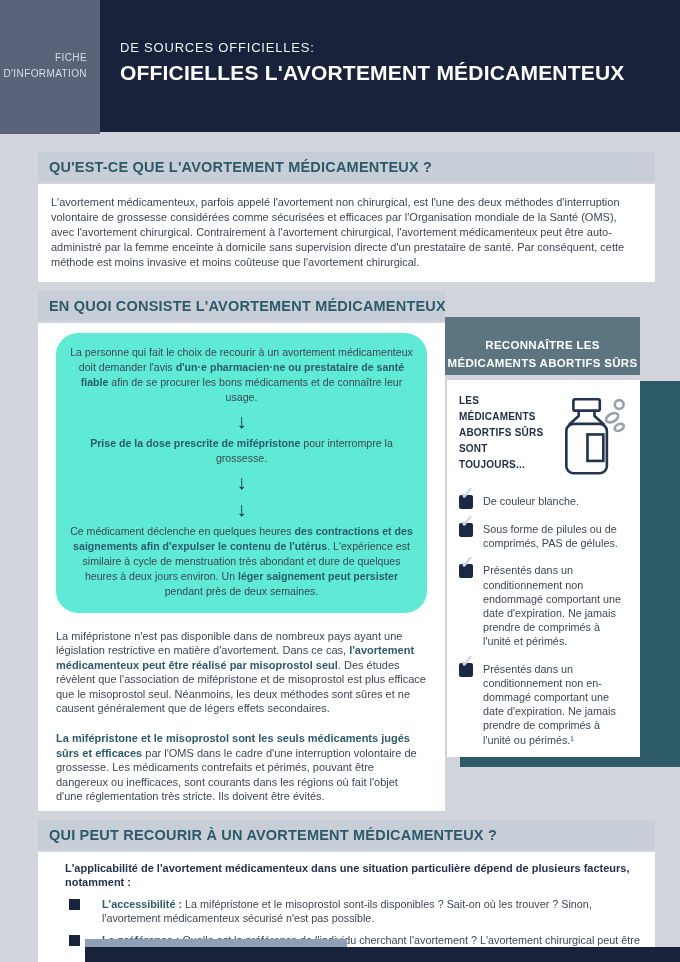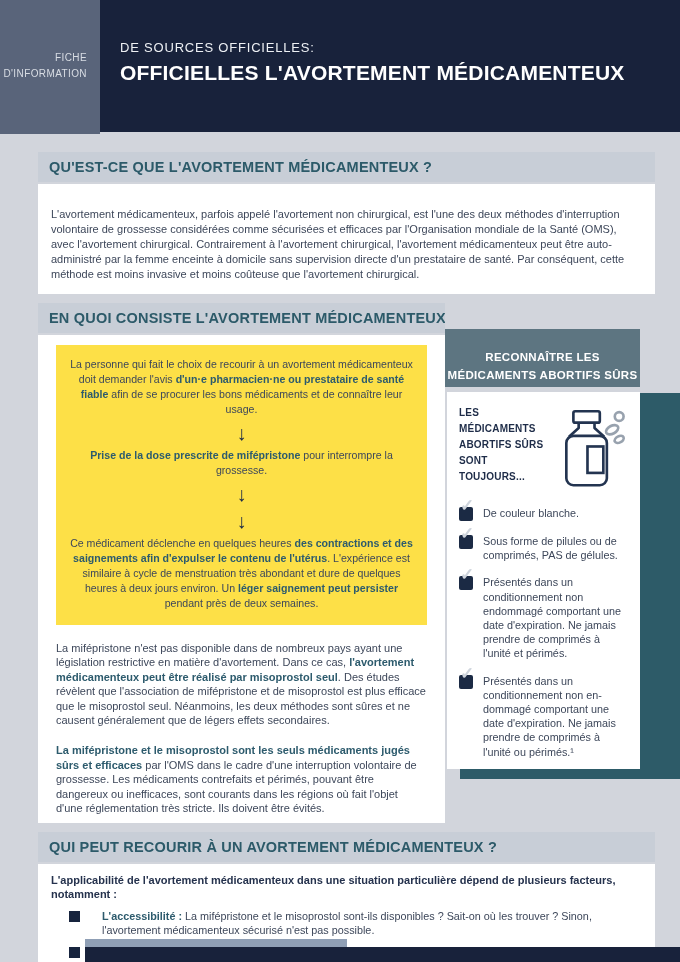--- a/index.html
+++ b/index.html
@@ -23,50 +23,50 @@
   .content { position:absolute; left:38px; top:152px; width:617px; }
   .sec-title {
     height:30px; line-height:30px; background:#c8ced7; color:#2c5a69;
     font-size:14.5px; font-weight:800; letter-spacing:.2px; padding-left:11px;
     white-space:nowrap; overflow:hidden;
   }
   .card { background:#ffffff; margin-top:2px; }
   .teal-b { color:#2d5b6d; font-weight:700; }
   .navy-b { color:#25324d; font-weight:700; }
   
-  .card-s1 { padding:23px 14px 12px 13px; font-size:11px; line-height:15px; }
+  .card-s1 { padding:11px 14px 12px 13px; font-size:11px; line-height:15px; }
   
   .s2 { position:relative; margin-top:9px; }
   .s2-left { width:407px; }
   .s2 .sec-title { width:407px; }
   .panel { background:#ffffff; margin-top:2px; padding:10px 18px 8px 18px; min-height:438px; }
   .flow {
-    background:#fde047; padding:12px 14px 14px 14px; text-align:center;
-    font-size:10.6px; line-height:15px; color:#3d475a;
+    background:#5eead4; padding:12px 14px 14px 14px; text-align:center;
+    font-size:10.6px; line-height:15px; color:#3d475a;border-radius:22px;
   }
   .arrow { font-size:20px; font-weight:800; color:#1b2a47; line-height:22px; margin:5px 0 4px 0; text-align:center; }
   .para { font-size:11px; line-height:14.4px; margin-top:16px; }
   
   .side-head {
     position:absolute; left:407px; top:26px; width:195px; height:58px; background:#5d7581;
     color:#ffffff; text-align:center; font-size:11.5px; font-weight:600; letter-spacing:.3px;
     line-height:18px; padding-top:19px;
   }
   .side-teal { position:absolute; left:422px; top:90px; width:220px; height:386px; background:#2d5b68; }
   .side-card { position:absolute; left:409px; top:89px; width:193px; height:377px; background:#ffffff; padding:13px 12px 10px 12px; }
   .lead-row { display:flex; justify-content:space-between; }
   .side-lead { width:94px; font-size:10px; font-weight:800; color:#1e2c48; line-height:16px; letter-spacing:.2px; }
   .bottle { margin-top:2px; flex:none; }
   .chk-item { display:flex; gap:10px; margin-top:13px; font-size:10.8px; line-height:14.2px; color:#3d475a; }
   .cb { position:relative; flex:none; width:14px; height:14px; background:#1b2a44; border-radius:2px; margin-top:1px; }
   .cb .tick { position:absolute; left:1px; top:-8px; font-size:17px; font-weight:700; color:#cfd5dd; }
   
   .s3 { margin-top:9px; }
   .card-s3 { padding:9px 14px 12px 13px; }
-  .s3-intro { font-size:11px; line-height:14px; }
+  .s3-intro { font-size:11px; line-height:14px;margin-left:14px; }
   .bullet { display:flex; gap:22px; margin:8px 0 0 18px; }
   .sq { flex:none; width:11px; height:11px; background:#17243e; margin-top:2px; }
   .btext { font-size:10.8px; line-height:14px; }
   
   .foot-slate { position:absolute; left:85px; bottom:8px; width:262px; height:15px; background:#8f9fb5; }
   .foot-navy { position:absolute; left:85px; bottom:0; width:595px; height:15px; background:#18223b; }
 </style>
 </head>
 <body>
 

